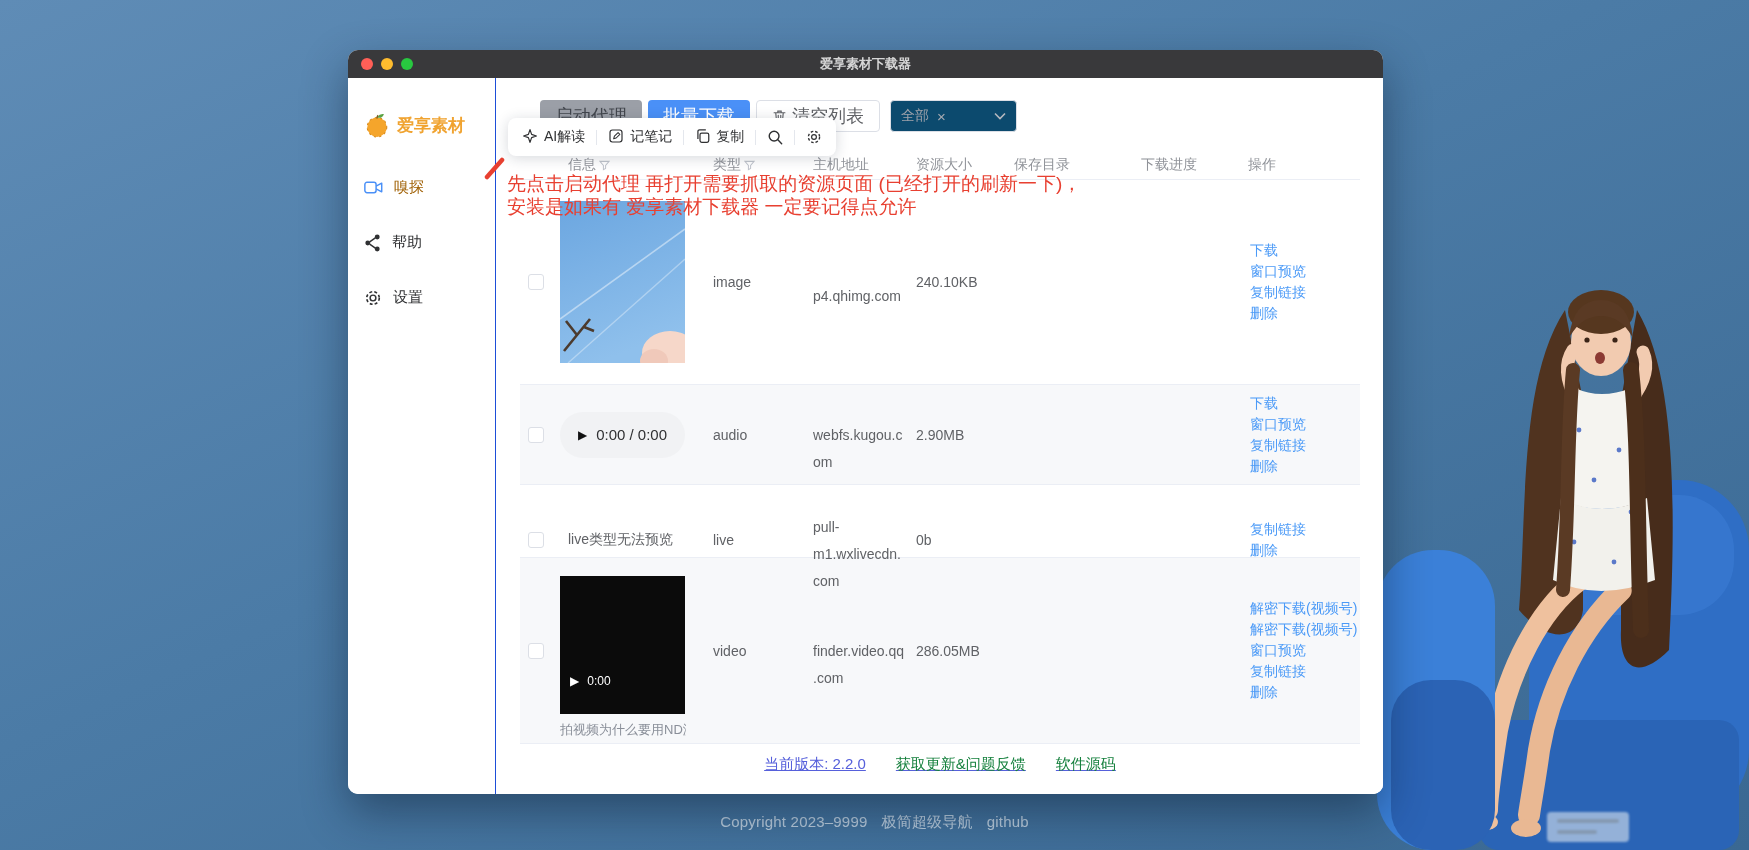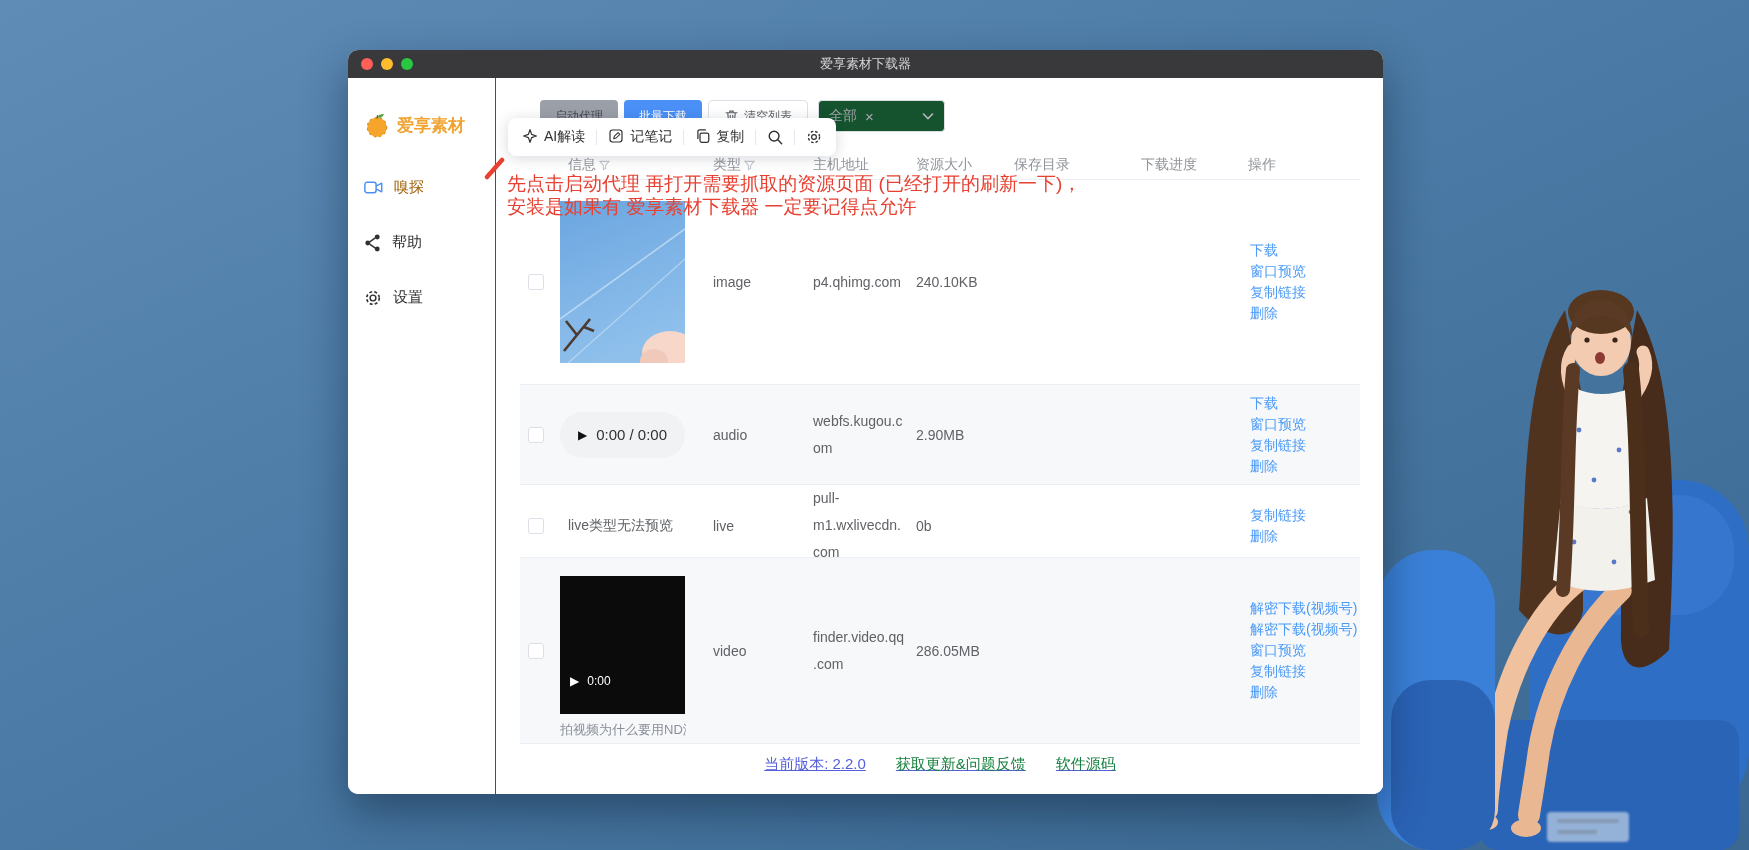--- a/index.html
+++ b/index.html
@@ -16,38 +16,38 @@
   .watermark i { display:block; height:4px; background:rgba(120,130,140,.5); border-radius:2px; margin:7px 10px 0; }
   .watermark i+i { width:40px; }
 
   
   .window { position:absolute; left:348px; top:50px; width:1035px; height:744px; z-index:10;
       border-radius:10px; box-shadow:0 18px 45px rgba(8,24,44,.45); overflow:hidden; background:#fff; }
   .titlebar { height:28px; background:#39393b; display:flex; align-items:center; position:relative; }
   .traffic { display:flex; gap:8px; padding-left:13px; }
   .tl { width:12px; height:12px; border-radius:50%; display:inline-block; }
   .tl.red{ background:#ff5f57; } .tl.yellow{ background:#febc2e; } .tl.green{ background:#28c840; }
-  .title { position:absolute; left:0; right:0; text-align:center; color:#d6d6d6; font-size:13px; font-weight:normal; }
+  .title { position:absolute; left:0; right:0; text-align:center; color:#d6d6d6; font-size:13px; font-weight:bold; }
   .wbody { display:flex; height:716px; background:#fff; }
 
   
   .sidebar { width:148px; border-right:1px solid #1d4ed8; padding:34px 0 0 16px; flex:none; }
   .logo { display:flex; align-items:center; gap:7px; margin-bottom:40px; }
   .logo span { font-size:17px; font-weight:bold; color:#f0a330; }
   .nav-item { display:flex; align-items:center; gap:11px; font-size:15px; color:#303133; margin-bottom:36px; cursor:pointer; }
   .nav-item.active { color:#a16207; }
 
   
   .main { flex:1; position:relative; background:#fff; }
   .btn-row { position:absolute; left:44px; top:22px; display:flex; gap:6px; align-items:center; }
-  .btn { height:32px; border-radius:4px; font-size:12px; display:flex; align-items:center; justify-content:center; padding:0 15px; cursor:pointer; }
+  .btn { height:32px; border-radius:4px; font-size:18px; display:flex; align-items:center; justify-content:center; padding:0 15px; cursor:pointer; }
   .btn-gray { background:#9b9fa7; color:#42464d; }
   .btn-primary { background:#4a90f7; color:#fff; }
   .btn-plain { background:#fff; border:1px solid #dcdfe6; color:#606266; gap:5px; }
-  .select { width:127px; height:32px; margin-left:4px; border:1px solid #dcdfe6; background:#14532d; border-radius:4px;
+  .select { width:127px; height:32px; margin-left:4px; border:1px solid #dcdfe6; background:#0c4a6e; border-radius:4px;
       display:flex; align-items:center; font-size:14px; color:#a0a3ab; padding:0 10px; cursor:pointer; }
   .select .val { margin-right:8px; }
   .select .clear { font-size:15px; color:#a8abb2; }
   .select .chev { margin-left:auto; display:flex; }
 
   .float-toolbar { position:absolute; left:12px; top:40px; height:38px; z-index:50; background:#fff;
       border-radius:8px; box-shadow:0 2px 14px rgba(30,40,60,.18); display:flex; align-items:center; padding:0 14px; gap:11px; }
   .ft-item { display:flex; gap:6px; font-size:14px; color:#303133; cursor:pointer; white-space:nowrap; }
   .ft-div { width:1px; height:15px; background:#e4e7ed; }
 
@@ -57,21 +57,21 @@
 
   
   .table { position:absolute; left:24px; top:78px; width:840px; z-index:5; }
   .tr { display:grid; grid-template-columns:40px 145px 100px 103px 98px 127px 107px 120px; align-items:center; }
   .thead { height:24px; color:#909399; font-size:14px; border-bottom:1px solid #ebeef5; align-items:start; }
   .th { display:flex; align-items:center; gap:3px; padding-left:8px; }
   .row { border-bottom:1px solid #ebeef5; font-size:14px; color:#606266; }
   .row.alt { background:#f7f8fa; }
   .r1 { height:205px; } .r2 { height:100px; } .r3 { height:73px; } .r4 { height:186px; }
   .td { padding-left:8px; }
-  .host { width:94px; overflow-wrap:break-word; word-break:break-word; line-height:27px; }
+  .host { width:94px; overflow-wrap:break-word; word-break:break-word; line-height:27px;margin-top:29px; }
   .checkbox { width:16px; height:16px; border:1.5px solid #dcdfe6; border-radius:3px; background:#fff; margin-left:8px; cursor:pointer; }
   .links { display:flex; flex-direction:column; gap:2px; padding-left:10px; }
   .links a { color:#4b9af7; font-size:14px; line-height:19px; text-decoration:none; cursor:pointer; white-space:nowrap; }
   .thumb-img { width:125px; height:162px; display:block; }
   .audio-pill { width:125px; height:46px; background:#f1f2f4; border-radius:23px; display:flex; align-items:center; justify-content:center; gap:9px; }
   .audio-pill .play { font-size:12px; color:#111; cursor:pointer; }
   .audio-pill .time { font-size:15px; color:#303133; }
   .video-wrap { padding-top:13px; }
   .video-box { width:125px; height:138px; background:#0b0b0b; position:relative; }
   .video-ctl { position:absolute; left:10px; bottom:26px; display:flex; align-items:center; gap:8px; color:#fff; font-size:12px; }
@@ -110,20 +110,23 @@
     <path d="M200 88 Q204 50 232 50 Q260 50 264 88 Q252 66 232 66 Q212 66 200 88 Z" fill="#5a3a24"></path>
     <circle cx="218" cy="90" r="2.6" fill="#3a2417"></circle>
       <circle cx="246" cy="90" r="2.6" fill="#3a2417"></circle>
     <ellipse cx="231" cy="108" rx="5" ry="6" fill="#8c3a33"></ellipse>
     <path d="M204 120 C198 180 200 260 194 340" stroke="#5a3a24" stroke-width="14" fill="none" stroke-linecap="round"></path>
     <path d="M262 120 C270 190 268 280 272 380" stroke="#4c2f1b" stroke-width="16" fill="none" stroke-linecap="round"></path>
     <rect x="8" y="300" width="118" height="300" rx="56" fill="#3b80d8"></rect>
     <rect x="22" y="430" width="104" height="170" rx="40" fill="#2b63b5"></rect>
   </svg>
 
+  <div class="copyright-bar">
+    <span>Copyright 2023–9999</span><span>极简超级导航</span><span>github</span>
+  </div>
   <div class="watermark">
       <i></i>
       <i></i>
     </div>
 </div>
 
 <div class="window">
   <div class="titlebar">
     <div class="traffic">
       <span class="tl red"></span>

